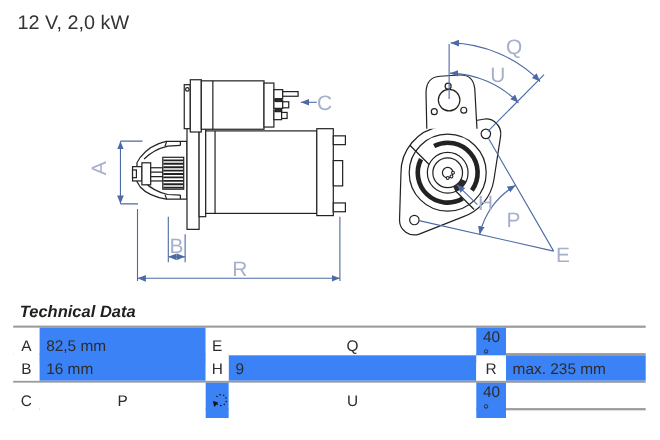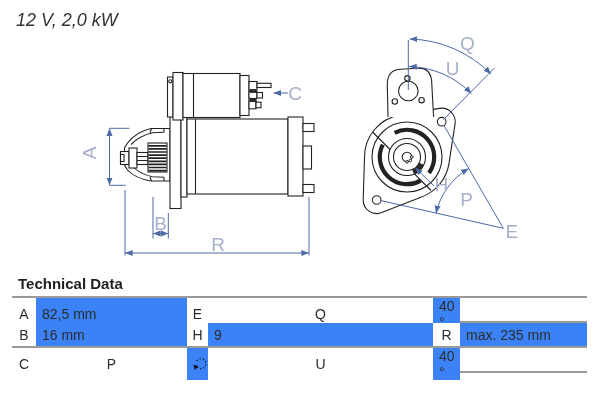--- a/index.html
+++ b/index.html
@@ -1,19 +1,19 @@
 <!DOCTYPE html>
 <html><head>
 <meta charset="utf-8">
 <style>
   html,body{margin:0;padding:0;}
   body{width:600px;height:400px;background:#fff;font-family:"Liberation Sans",sans-serif;position:relative;overflow:hidden;}
-  .title{position:absolute;left:16px;top:10px;font-size:18px;color:#333;font-style:italic;}
+  .title{position:absolute;left:16px;top:10px;font-size:18px;color:#333;}
   svg.draw{position:absolute;left:0;top:0;}
-  .heading{position:absolute;left:18px;top:275px;font-size:15px;font-weight:bold;color:#1f1f1f;}
+  .heading{position:absolute;left:18px;top:275px;font-size:15px;font-weight:bold;color:#1f1f1f;font-style:italic;}
   .tbl{position:absolute;left:12px;top:296px;width:575px;border-bottom:2px solid #9a9a9a;}
   .row{display:grid;grid-template-columns:24px 151px 21px 225px 27px 127px;height:25px;border-top:2px solid #9a9a9a;box-sizing:border-box;}
   .k{background:#fff;display:flex;align-items:center;justify-content:center;font-size:14px;color:#2c2c2c;}
   .v{background:#3b82f6;display:flex;align-items:center;padding-left:6px;font-size:14px;color:#2c2c2c;}
 </style>
 </head>
 <body>
 
 <div class="title">12 V, 2,0 kW</div>
 

